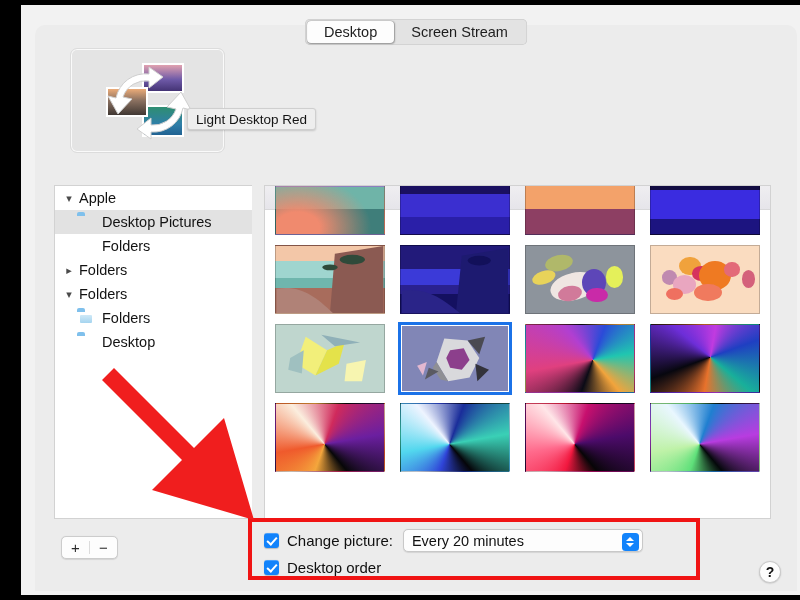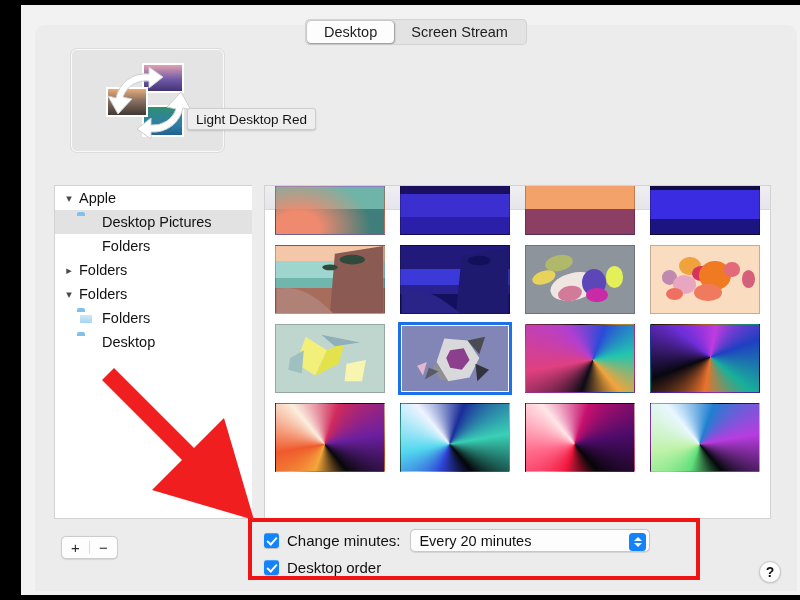--- a/index.html
+++ b/index.html
@@ -459,21 +459,21 @@
           <div class="thumb w-stream-r"></div>
           <div class="thumb w-stream-g"></div>
         </div>
 
       </div>
     </div>
 
     <div class="bottombar">
       <div class="ctl-row">
         <span class="cb"></span>
-        <span class="ctl-label">Change minutes:</span>
+        <span class="ctl-label">Change picture:</span>
         <div class="popup">
           <span>Every 20 minutes</span>
           <span class="stepper">
             <span class="chev up"></span>
             <span class="chev dn"></span>
           </span>
         </div>
       </div>
       <div class="ctl-row">
         <span class="cb"></span>

